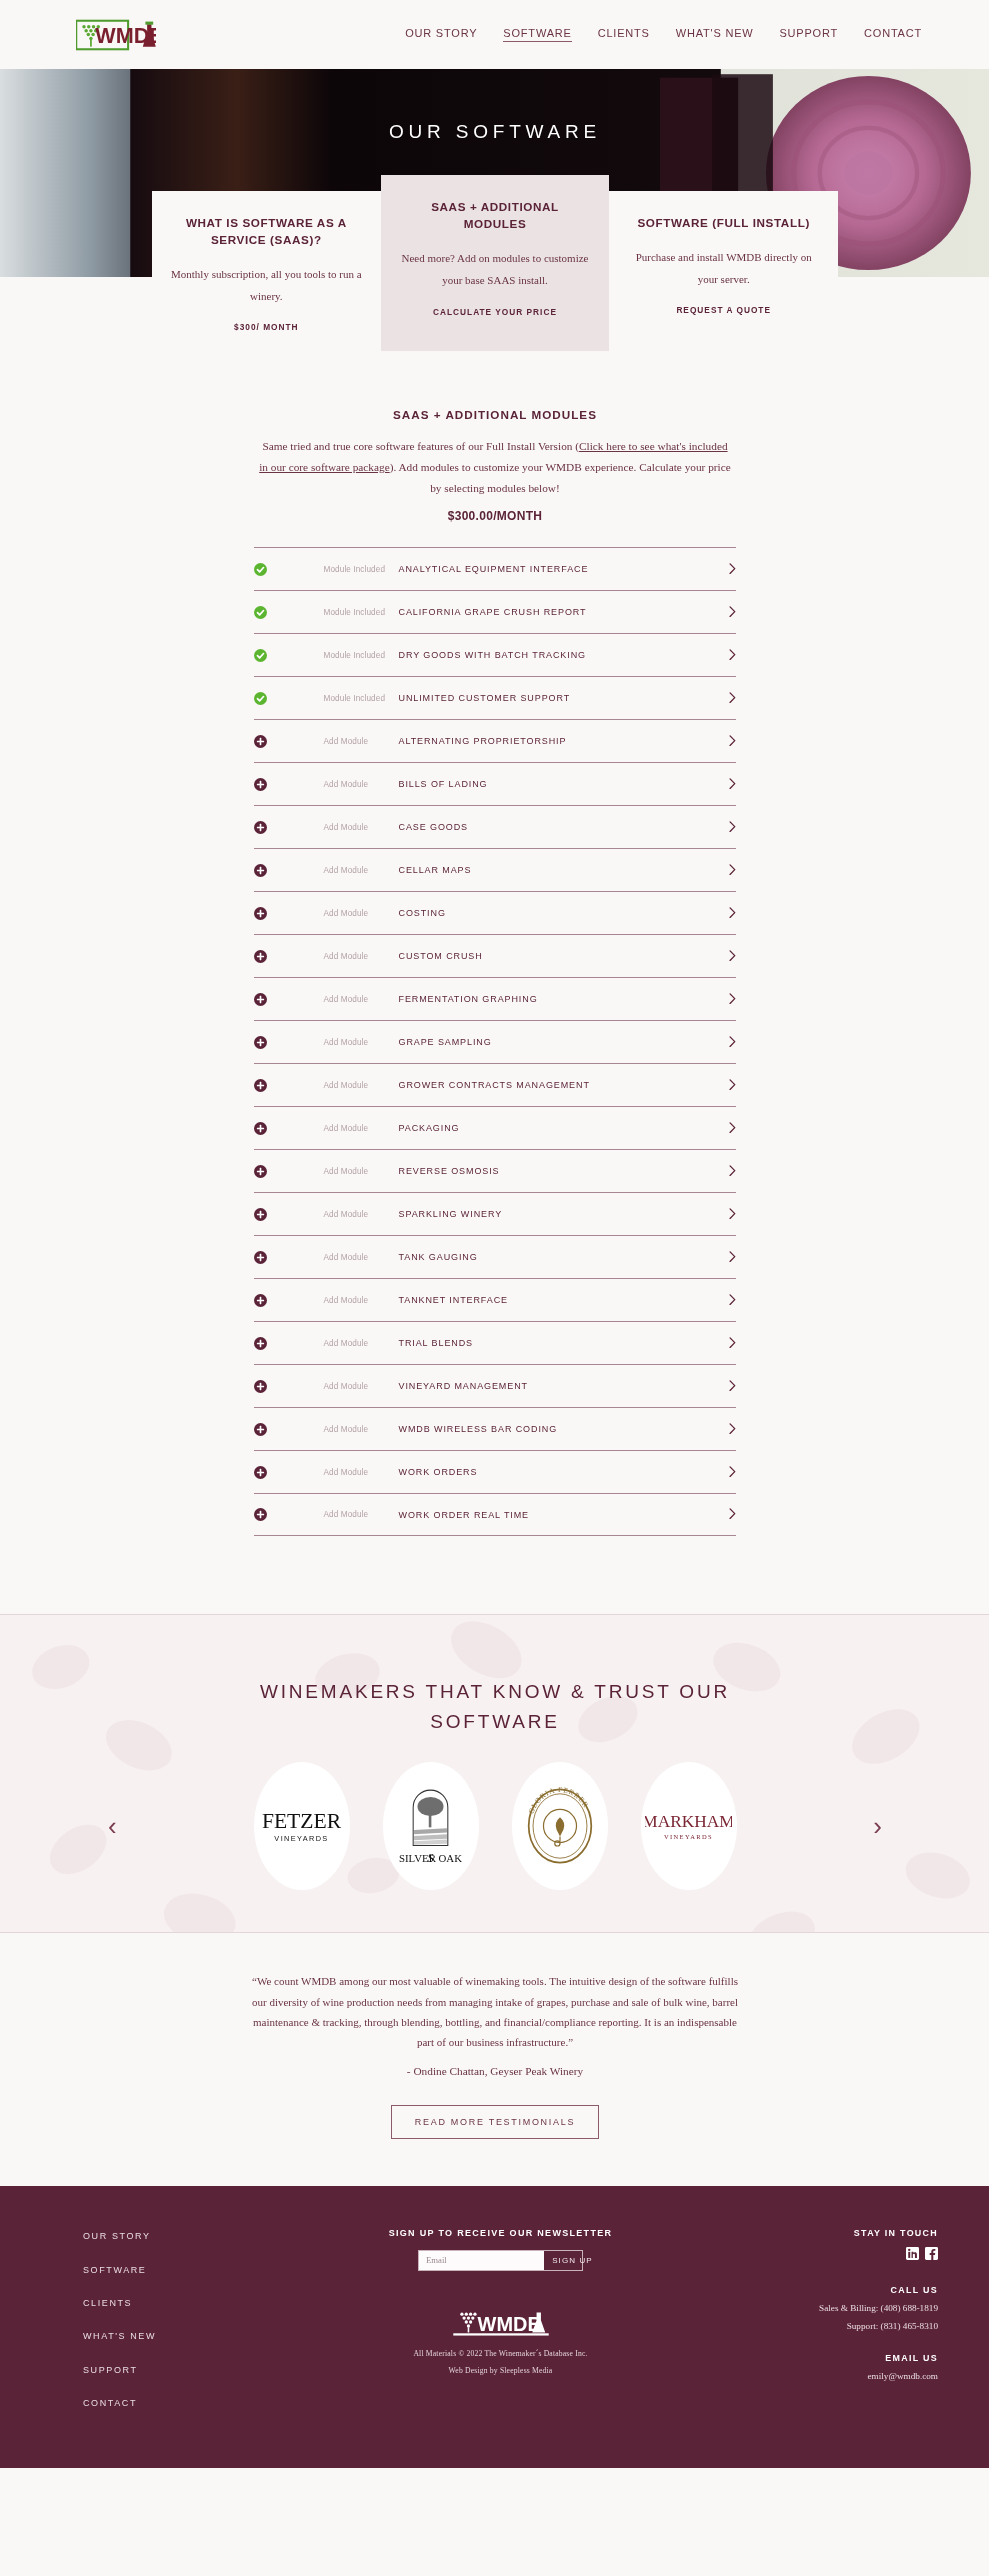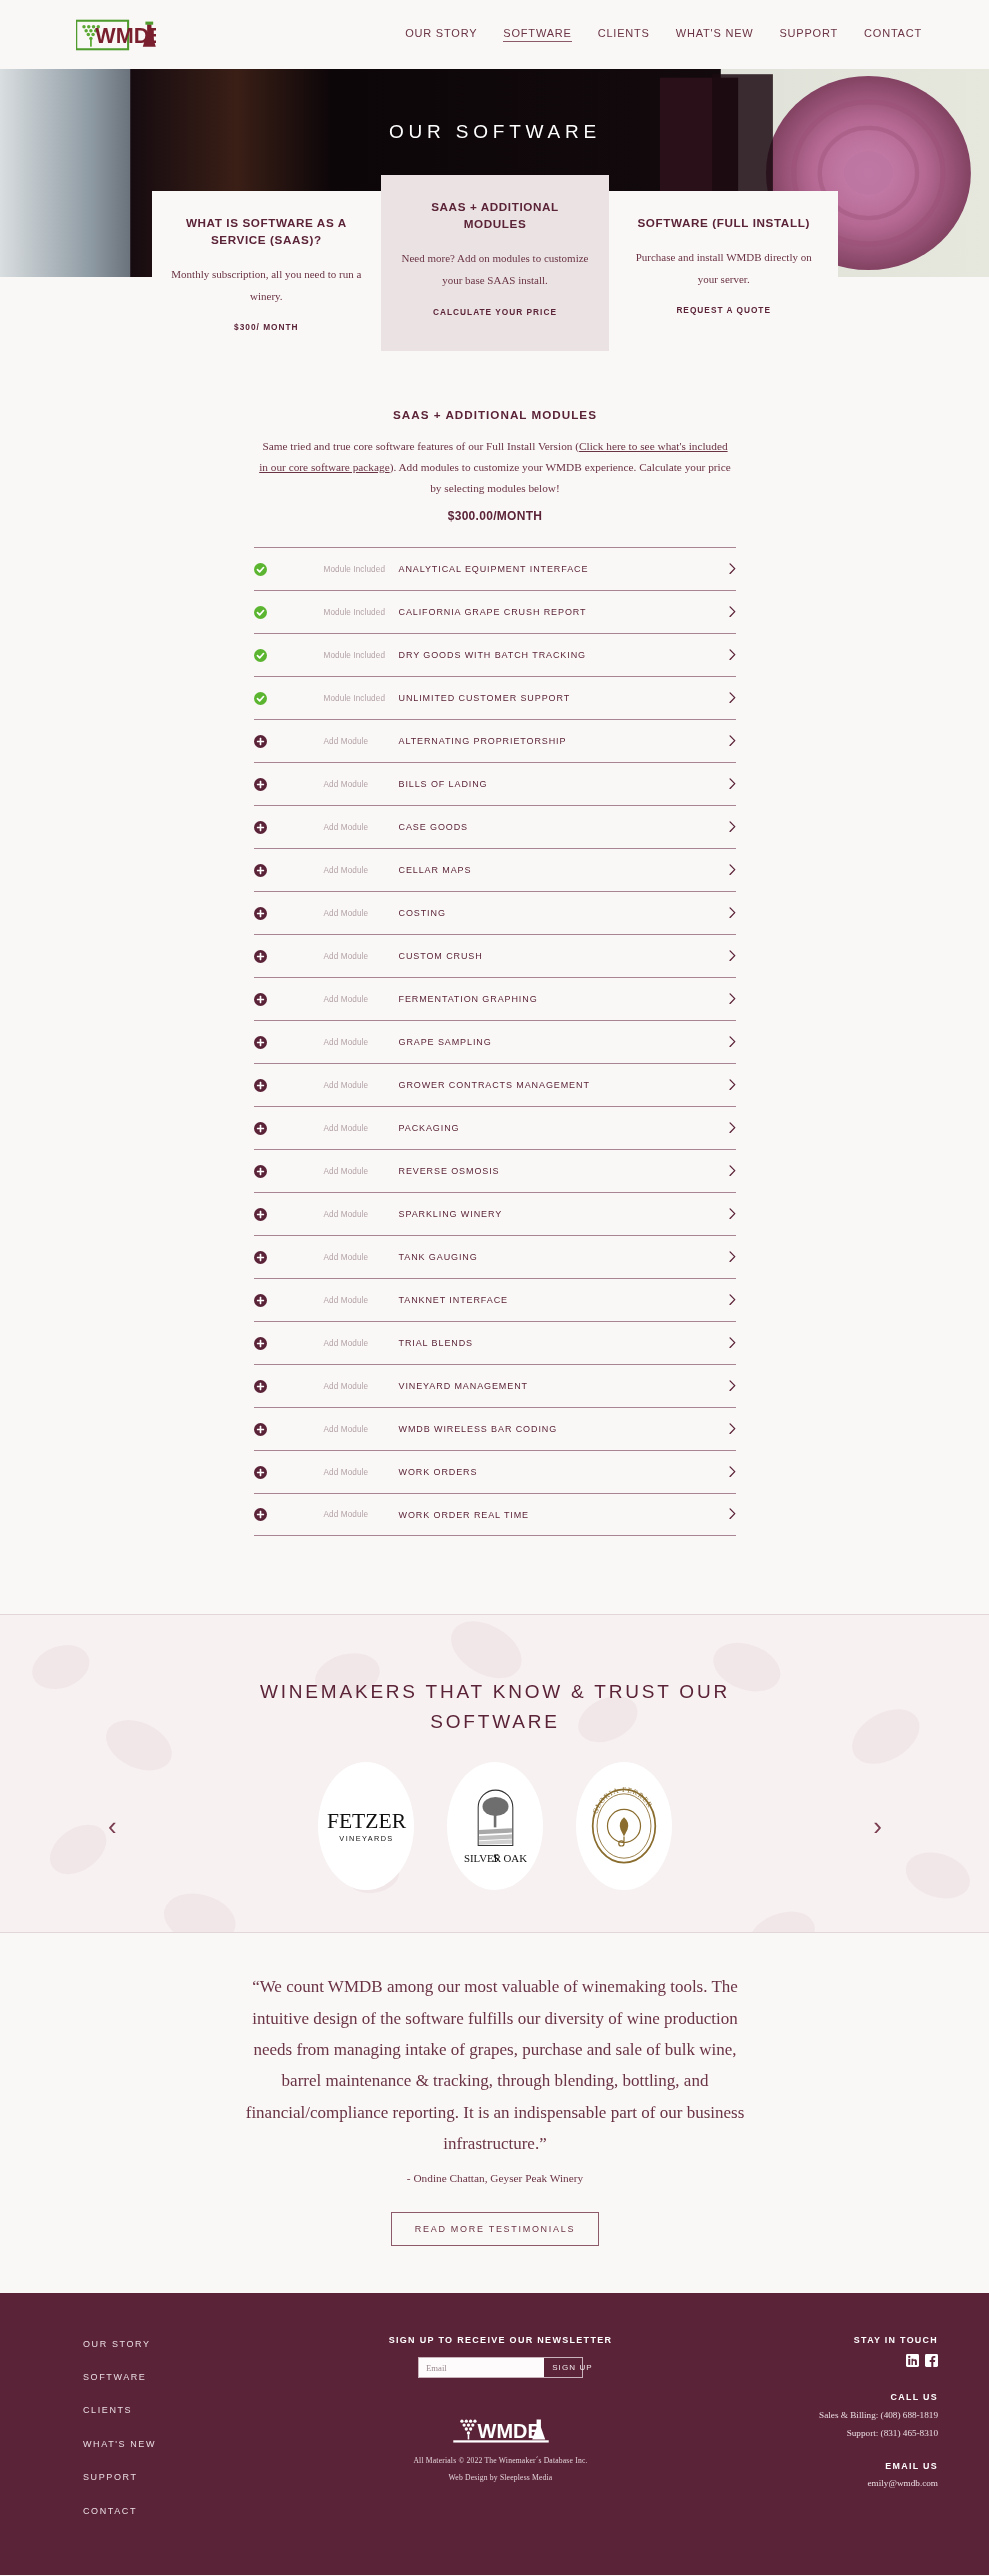--- a/index.html
+++ b/index.html
@@ -144,21 +144,21 @@
   }
   .logo-oval svg { display:block; }
 
   
   .testimonial {
     background:#faf8f6; border-top:0.9px solid #e3d6d8;
     padding:38px 0 47px; text-align:center;
   }
   .testimonial .quote {
     font-family:"Liberation Serif", serif;
-    font-size:17px; line-height:1.85; color:#6a3346;
+    font-size:11px; line-height:1.85; color:#6a3346;
     width:500px; margin:0 auto;
   }
   .testimonial .attrib {
     font-family:"Liberation Serif", serif;
     font-size:11.3px; color:#6a3346; margin-top:12px;
   }
   .btn-outline {
     display:inline-block; margin-top:28px;
     border:0.9px solid #8d5a6b; background:transparent;
     padding:11.3px 22.6px; cursor:pointer;
@@ -289,21 +289,21 @@
       <ellipse cx="1000" cy="120" rx="56" ry="52" fill="none" stroke="#a45a80" stroke-width="5" opacity="0.6"></ellipse>
       <ellipse cx="1000" cy="120" rx="28" ry="25" fill="#bb74a0" opacity="0.7"></ellipse>
       <rect x="820" y="6" width="70" height="228" fill="#1b0a12" opacity="0.85"></rect>
     </svg>
     <div class="hero-title">OUR SOFTWARE</div>
   </div>
 
   <div class="cards">
     <div class="card side">
       <h3>WHAT IS SOFTWARE AS A SERVICE (SAAS)?</h3>
-      <p>Monthly subscription, all you need to run a winery.</p>
+      <p>Monthly subscription, all you tools to run a winery.</p>
       <a href="#" class="cta">$300/ MONTH</a>
     </div>
     <div class="card mid">
       <h3>SAAS + ADDITIONAL MODULES</h3>
       <p>Need more? Add on modules to customize your base SAAS install.</p>
       <a href="#" class="cta">CALCULATE YOUR PRICE</a>
     </div>
     <div class="card side">
       <h3>SOFTWARE (FULL INSTALL)</h3>
       <p>Purchase and install WMDB directly on your server.</p>
@@ -695,20 +695,26 @@
             <path d="M46 36 q7 6 4 14 q-4 8 -4 8 q0 0 -4 -8 q-3 -8 4 -14z" fill="#8a6d2f"></path>
             <path d="M46 58 v6" stroke="#8a6d2f" stroke-width="1.4" fill="none"></path>
             <circle cx="43" cy="66" r="3" fill="none" stroke="#8a6d2f" stroke-width="1.4"></circle>
             <text font-family="Liberation Serif, serif" font-size="8.5" fill="#8a6d2f" letter-spacing="1">
               <textPath href="#gfArc" startOffset="6%">GLORIA FERRER</textPath>
             </text>
             <path id="gfArc" d="M13 46 a33 39 0 1 1 66 0 a33 39 0 1 1 -66 0" fill="none"></path>
           </svg>
         </div>
 
+        <div class="logo-oval">
+          <svg width="87" height="45" viewBox="0 0 100 52">
+            <text x="50" y="27" text-anchor="middle" font-family="Liberation Serif, serif" font-size="20" fill="#7a2633">MARKHAM</text>
+            <text x="50" y="41" text-anchor="middle" font-family="Liberation Serif, serif" font-size="7.5" letter-spacing="1.6" fill="#7a2633">VINEYARDS</text>
+          </svg>
+        </div>
 
         <div class="arrow right">›</div>
       </div>
     </div>
   </div>
 
   <div class="testimonial">
     <div class="quote">“We count WMDB among our most valuable of winemaking tools. The intuitive design of the software fulfills our diversity of wine production needs from managing intake of grapes, purchase and sale of bulk wine, barrel maintenance &amp; tracking, through blending, bottling, and financial/compliance reporting. It is an indispensable part of our business infrastructure.”</div>
     <div class="attrib">- Ondine Chattan, Geyser Peak Winery</div>
     <button class="btn-outline">READ MORE TESTIMONIALS</button>

